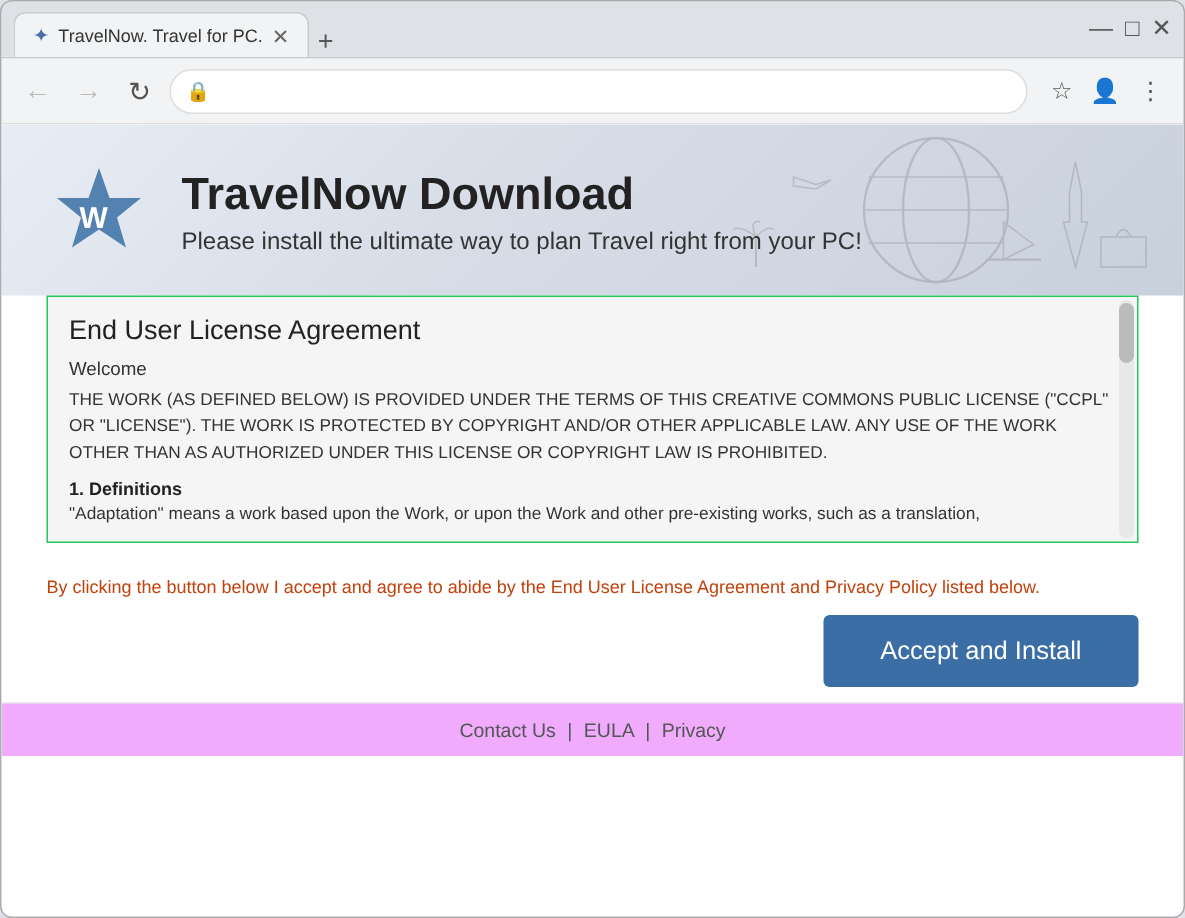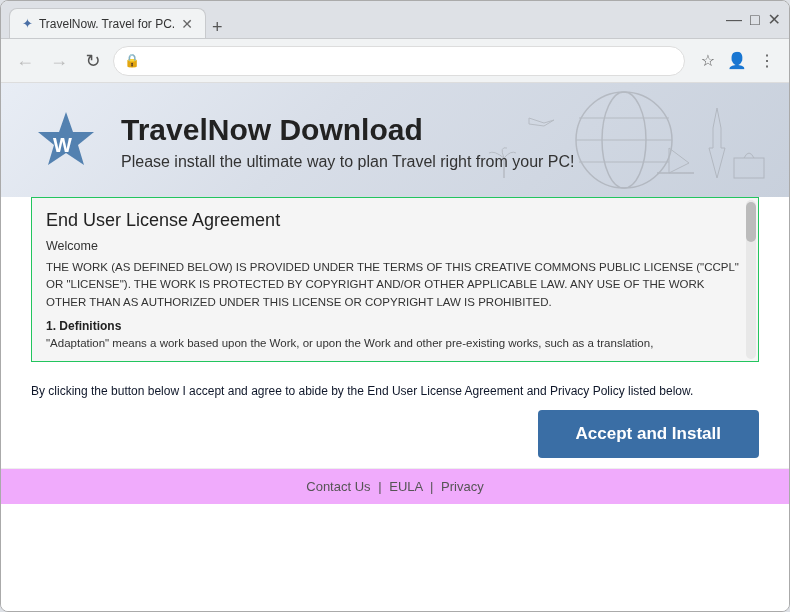--- a/index.html
+++ b/index.html
@@ -244,37 +244,37 @@
       top: 2px;
     }
 
     
     .accept-section {
       padding: 10px 30px;
       background: #fff;
     }
     .accept-note {
       font-size: 12px;
-      color: #0f172a;
+      color: #c2410c;
       margin-bottom: 10px;
       line-height: 1.5;
     }
     .accept-btn-row {
       display: flex;
       justify-content: flex-end;
     }
     .accept-btn {
       background: #3a6ea5;
       color: #fff;
       border: none;
       border-radius: 4px;
       padding: 14px 38px;
       font-size: 17px;
       cursor: pointer;
-      font-weight: 700;
+      font-weight: 400;
     }
 
     
     .page-footer {
       background: #f0abfc;
       text-align: center;
       padding: 10px;
       font-size: 13px;
       color: #555;
       border-top: 1px solid #eee;

